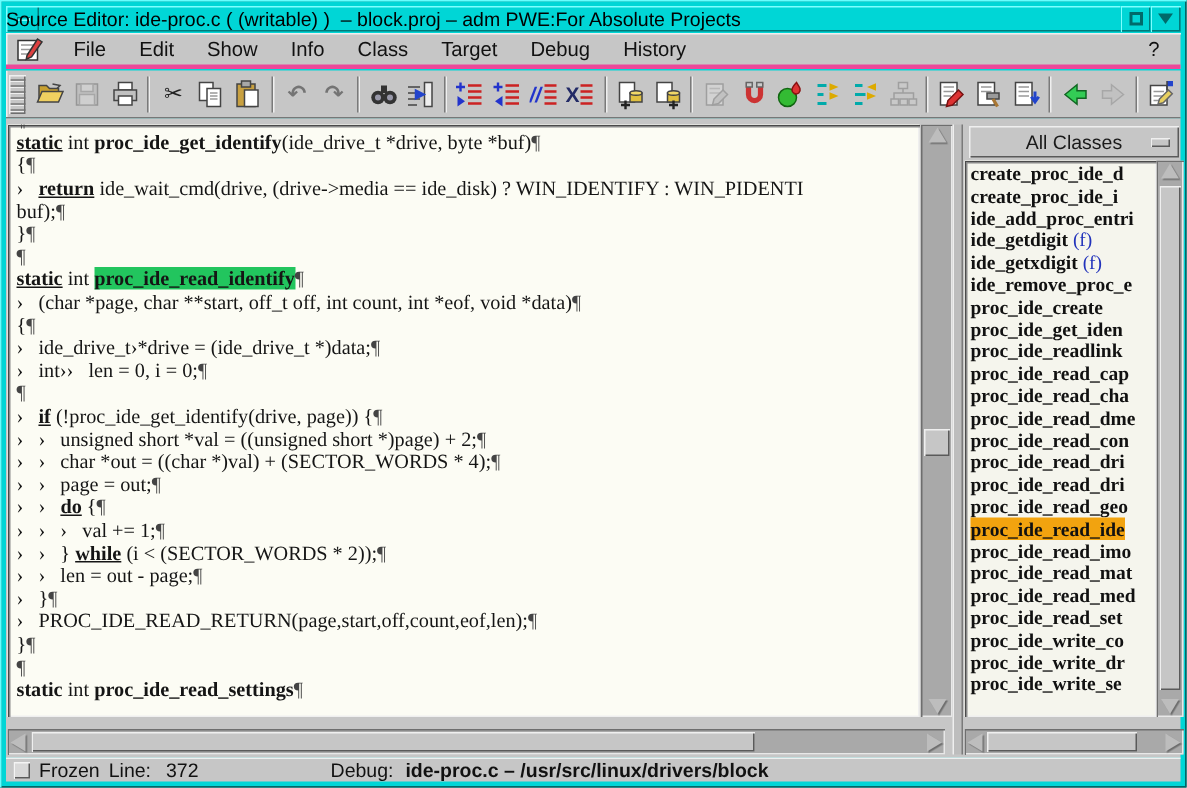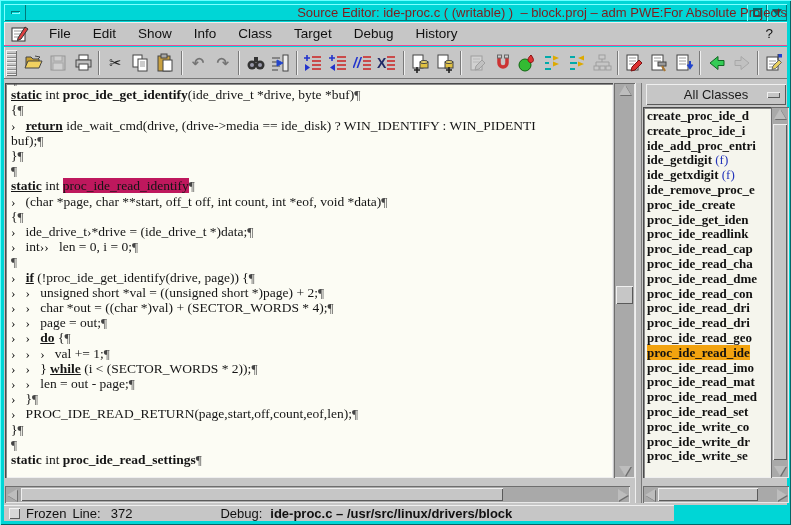--- a/index.html
+++ b/index.html
@@ -14,24 +14,24 @@
   #titlebar{position:absolute;left:4px;top:4px;width:783px;height:17px;background:#00d6d6;
     box-shadow:inset 1px 1px 0 #7dffff, inset -1px -1px 0 #007a7a;display:flex;align-items:center;}
   .tb-btn{height:17px;background:#00d6d6;box-shadow:inset 1px 1px 0 #7dffff, inset -1px -1px 0 #007a7a;
     display:flex;align-items:center;justify-content:center;flex:0 0 auto;}
   #btn-minimize{width:22px;}
   #btn-minimize .glyph{width:9px;height:3px;background:#00d6d6;box-shadow:inset 1px 1px 0 #007a7a, inset -1px -1px 0 #7dffff;}
   #btn-maximize{width:20px;margin-left:auto;}
   #btn-maximize .glyph{width:9px;height:9px;border:2px solid #006a6a;}
   #btn-shade{width:20px;}
   #btn-shade .glyph{width:0;height:0;border-left:5px solid transparent;border-right:5px solid transparent;border-top:7px solid #006a6a;}
-  #title-text{position:absolute;left:0;right:0;text-align:right;font-size:13px;color:#7f1d1d;white-space:pre;pointer-events:none;}
+  #title-text{position:absolute;left:0;right:0;text-align:left;font-size:13px;color:#000000;white-space:pre;pointer-events:none;}
   
   #menubar{position:absolute;left:4px;top:22px;width:783px;height:24px;background:#c6c6c6;
-    border-bottom:1px solid #ec4899;display:flex;align-items:center;box-shadow:inset 1px 1px 0 #efefef;}
+    border-bottom:3px solid #ec4899;display:flex;align-items:center;box-shadow:inset 1px 1px 0 #efefef;}
   #menu-app-icon{width:22px;height:20px;margin:0 6px 0 6px;display:flex;align-items:center;}
   .menu-item{padding:0 11px;font-size:13.5px;color:#111;height:22px;line-height:22px;}
   #menu-help{margin-left:auto;padding:0 14px;font-size:13.5px;color:#111;}
   
   #toolbar{position:absolute;left:4px;top:47px;width:783px;height:32px;background:#c6c6c6;
     border-bottom:1px solid #777;display:flex;align-items:center;box-shadow:inset 1px 0 0 #efefef;}
   #toolbar-grip{width:11px;height:26px;margin:0 4px 0 2px;background:repeating-linear-gradient(180deg,#efefef 0 1px,#c6c6c6 1px 3px,#8a8a8a 3px 4px);
     box-shadow:inset 1px 1px 0 #efefef, inset -1px -1px 0 #6e6e6e;}
   .tbtn{width:25px;height:26px;display:flex;align-items:center;justify-content:center;background:transparent;}
   .tbtn.disabled{filter:grayscale(1) opacity(.5);}
@@ -40,21 +40,21 @@
   .tsep{width:2px;height:24px;margin:0 3px;border-left:1px solid #7a7a7a;border-right:1px solid #efefef;}
   
   #main{position:absolute;left:4px;top:79px;width:783px;height:426px;background:#c6c6c6;padding-left:31px;}
   #code-area{position:absolute;left:1px;top:4px;width:608px;height:395px;background:#fcfcf4;
     overflow:hidden;box-shadow:inset 1px 1px 0 #4a4a4a, inset 2px 2px 0 #8a8a8a, inset -1px -1px 0 #efefef;
     padding-left:6px;}
   #code-scroll{margin-top:-11px;}
   .code-line{white-space:pre;font-family:"Liberation Serif",serif;font-size:13.5px;line-height:15.2px;color:#151515;}
   .seg-k{font-weight:bold;text-decoration:underline;}
   .seg-f{font-weight:bold;}
-  .seg-h{font-weight:normal;background:#be185d;}
+  .seg-h{font-weight:bold;background:#22c55e;}
   .seg-s{color:#b35900;font-style:italic;font-weight:bold;}
   .seg-p{color:#444;}
   
   .trough{position:absolute;background:#a9a9a9;box-shadow:inset 1px 1px 0 #6e6e6e, inset -1px -1px 0 #e8e8e8;}
   .sb-arrow{position:absolute;width:100%;display:flex;align-items:center;justify-content:center;}
   .sb-arrow-h{position:absolute;height:100%;display:flex;align-items:center;justify-content:center;}
   .tri-up{width:0;height:0;border-left:6px solid transparent;border-right:6px solid transparent;border-bottom:10px solid #bdbdbd;filter:drop-shadow(1px 1px 0 #6e6e6e);}
   .tri-down{width:0;height:0;border-left:6px solid transparent;border-right:6px solid transparent;border-top:10px solid #bdbdbd;filter:drop-shadow(1px 1px 0 #6e6e6e);}
   .tri-left{width:0;height:0;border-top:6px solid transparent;border-bottom:6px solid transparent;border-right:10px solid #bdbdbd;filter:drop-shadow(1px 1px 0 #6e6e6e);}
   .tri-right{width:0;height:0;border-top:6px solid transparent;border-bottom:6px solid transparent;border-left:10px solid #bdbdbd;filter:drop-shadow(1px 1px 0 #6e6e6e);}
@@ -71,21 +71,21 @@
     box-shadow:inset 1px 1px 0 #efefef, inset -1px -1px 0 #5a5a5a;}
   #class-list{position:absolute;left:639px;top:28px;width:128px;height:371px;background:#f5f5ed;
     overflow:hidden;box-shadow:inset 1px 1px 0 #4a4a4a, inset 2px 2px 0 #8a8a8a, inset -1px -1px 0 #efefef;
     padding:2px 0 0 4px;}
   .class-item{white-space:pre;font-family:"Liberation Serif",serif;font-weight:bold;font-size:13px;line-height:14.8px;color:#111;}
   .class-item .note{color:#2233bb;font-weight:normal;}
   .class-item.selected .lab{background:#f2a30f;}
   #list-vscroll{left:767px;top:28px;width:18px;height:371px;}
   #list-hscroll{left:639px;top:407px;width:146px;height:17px;}
   
-  #statusbar{position:absolute;left:4px;top:505px;width:670px;height:16px;background:#c6c6c6;
+  #statusbar{position:absolute;left:4px;top:505px;width:783px;height:16px;background:#c6c6c6;
     border-top:1px solid #efefef;display:flex;align-items:center;font-size:13px;color:#111;}
   #frozen-toggle{width:11px;height:11px;margin:0 6px 0 5px;background:#d8d8d8;
     box-shadow:inset 1px 1px 0 #f4f4f4, inset -1px -1px 0 #5a5a5a;}
   #status-line-label{margin-left:6px;}
   #status-line-value{margin-left:10px;}
   #status-file-label{margin-left:88px;}
   #status-file-value{margin-left:8px;white-space:pre;font-weight:bold;}
 </style>
 </head>
 <body>

